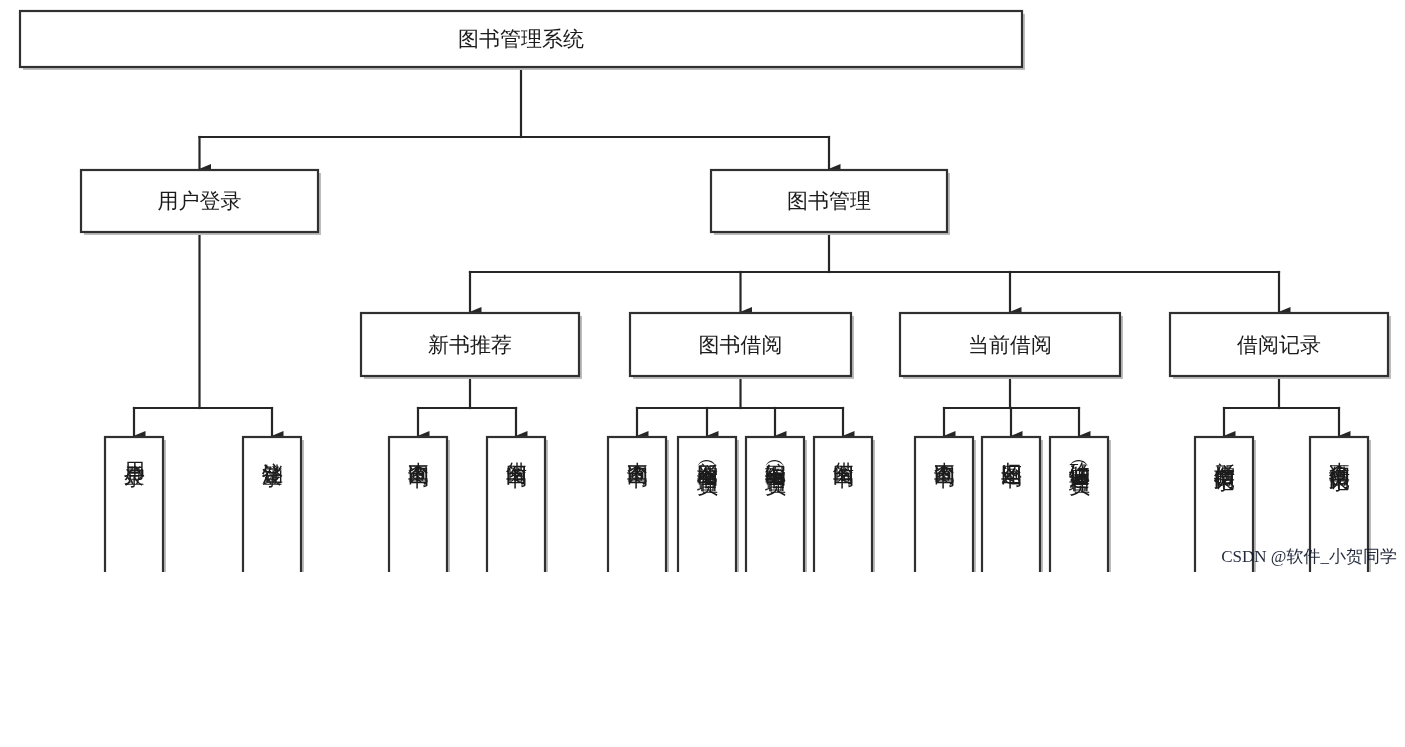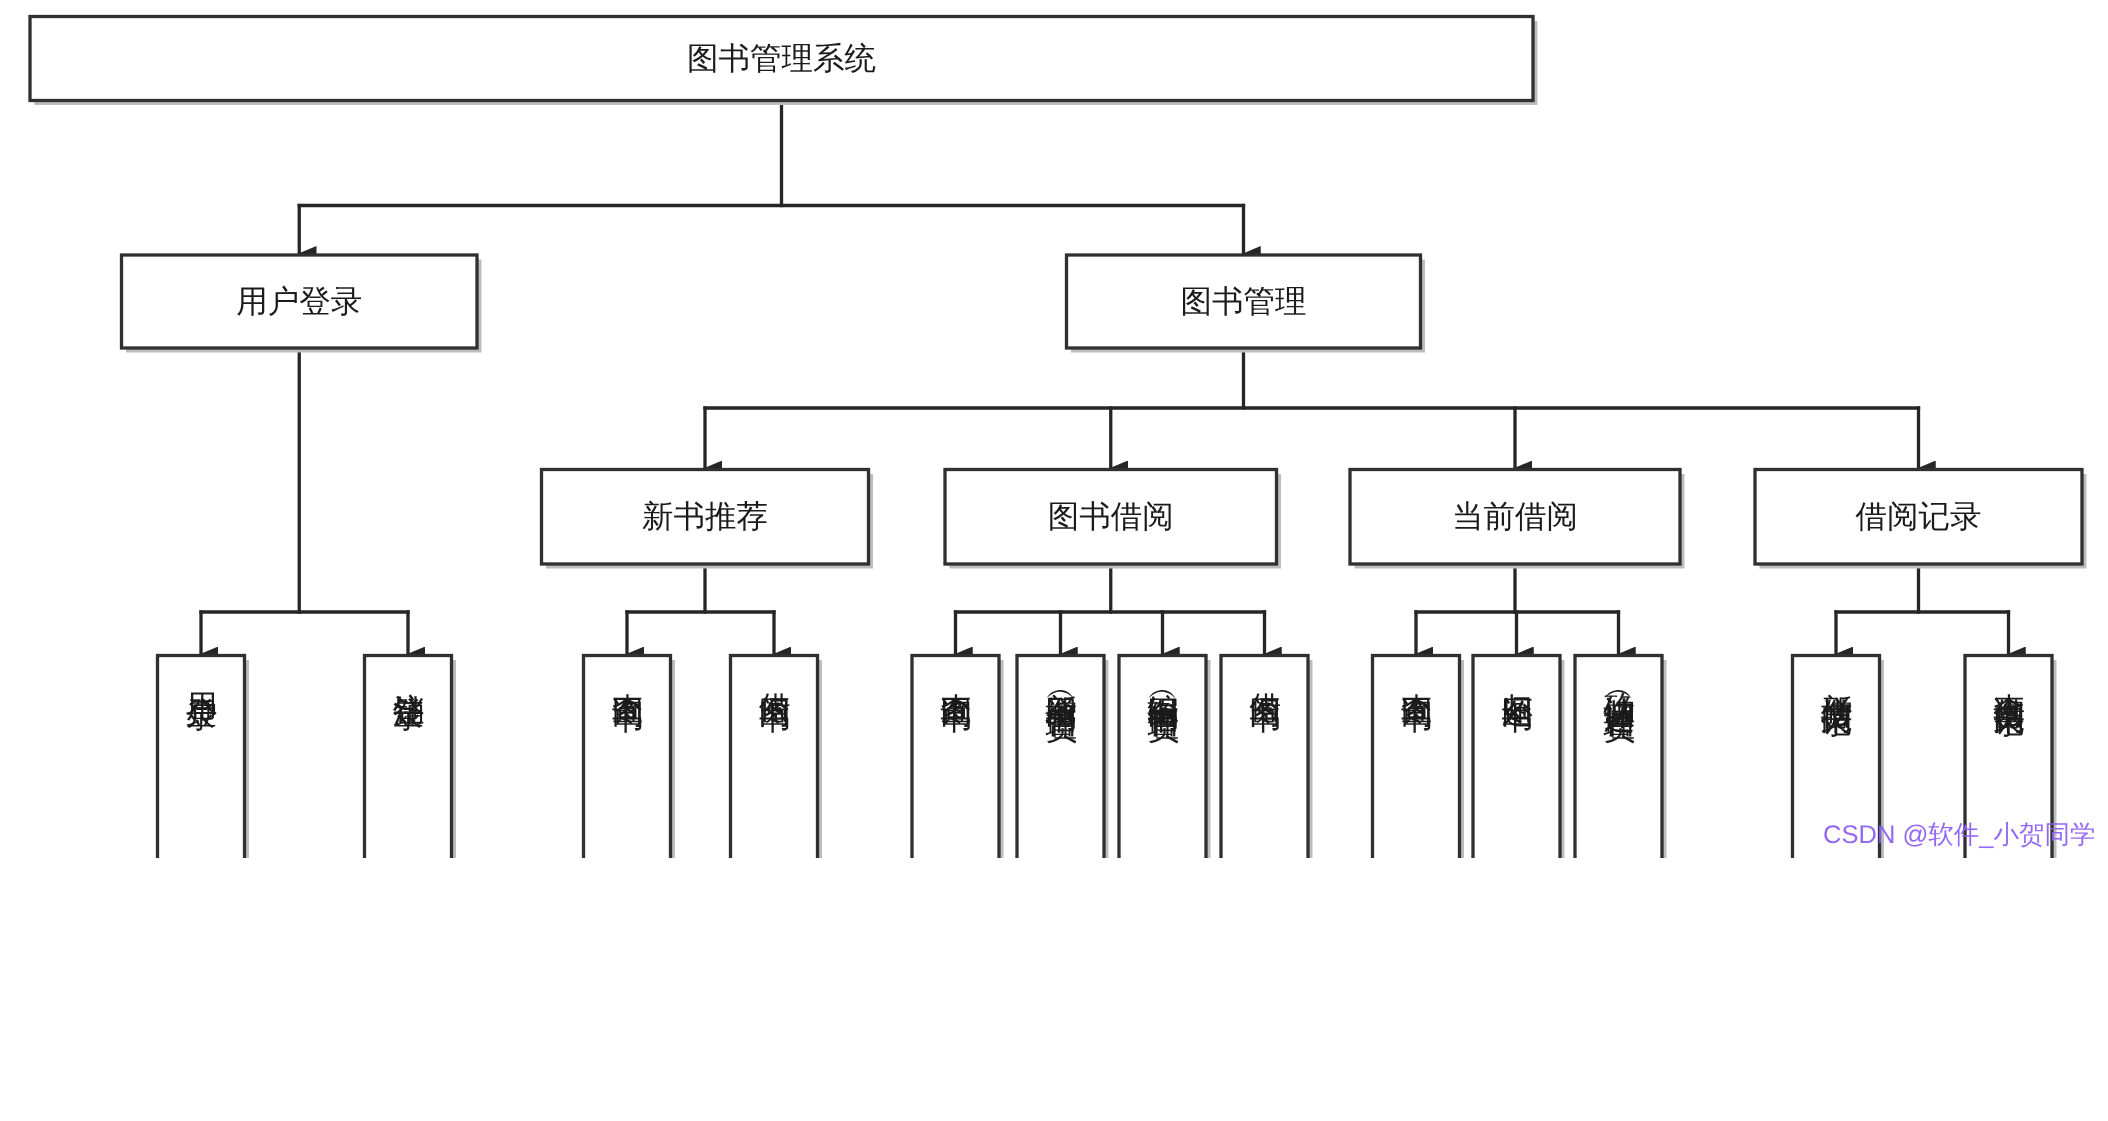--- a/index.html
+++ b/index.html
@@ -66,23 +66,23 @@
     display: flex;
     align-items: flex-start;
     justify-content: center;
     box-sizing: border-box;
     pointer-events: none;
   }
   .watermark {
     position: absolute;
     right: 8px;
     bottom: 4px;
-    font-family: Liberation Sans, sans-serif;
+    font-family: Liberation Serif, serif;
     font-size: 17px;
-    color: #8b5cf6;
+    color: #0f172a;
     white-space: nowrap;
     opacity: 0.92;
   }
 </style>
 </head>
 <body>
 
 <div id="diagram-root">
 
   <svg class="diagram-canvas" viewBox="0 0 1405 747">

